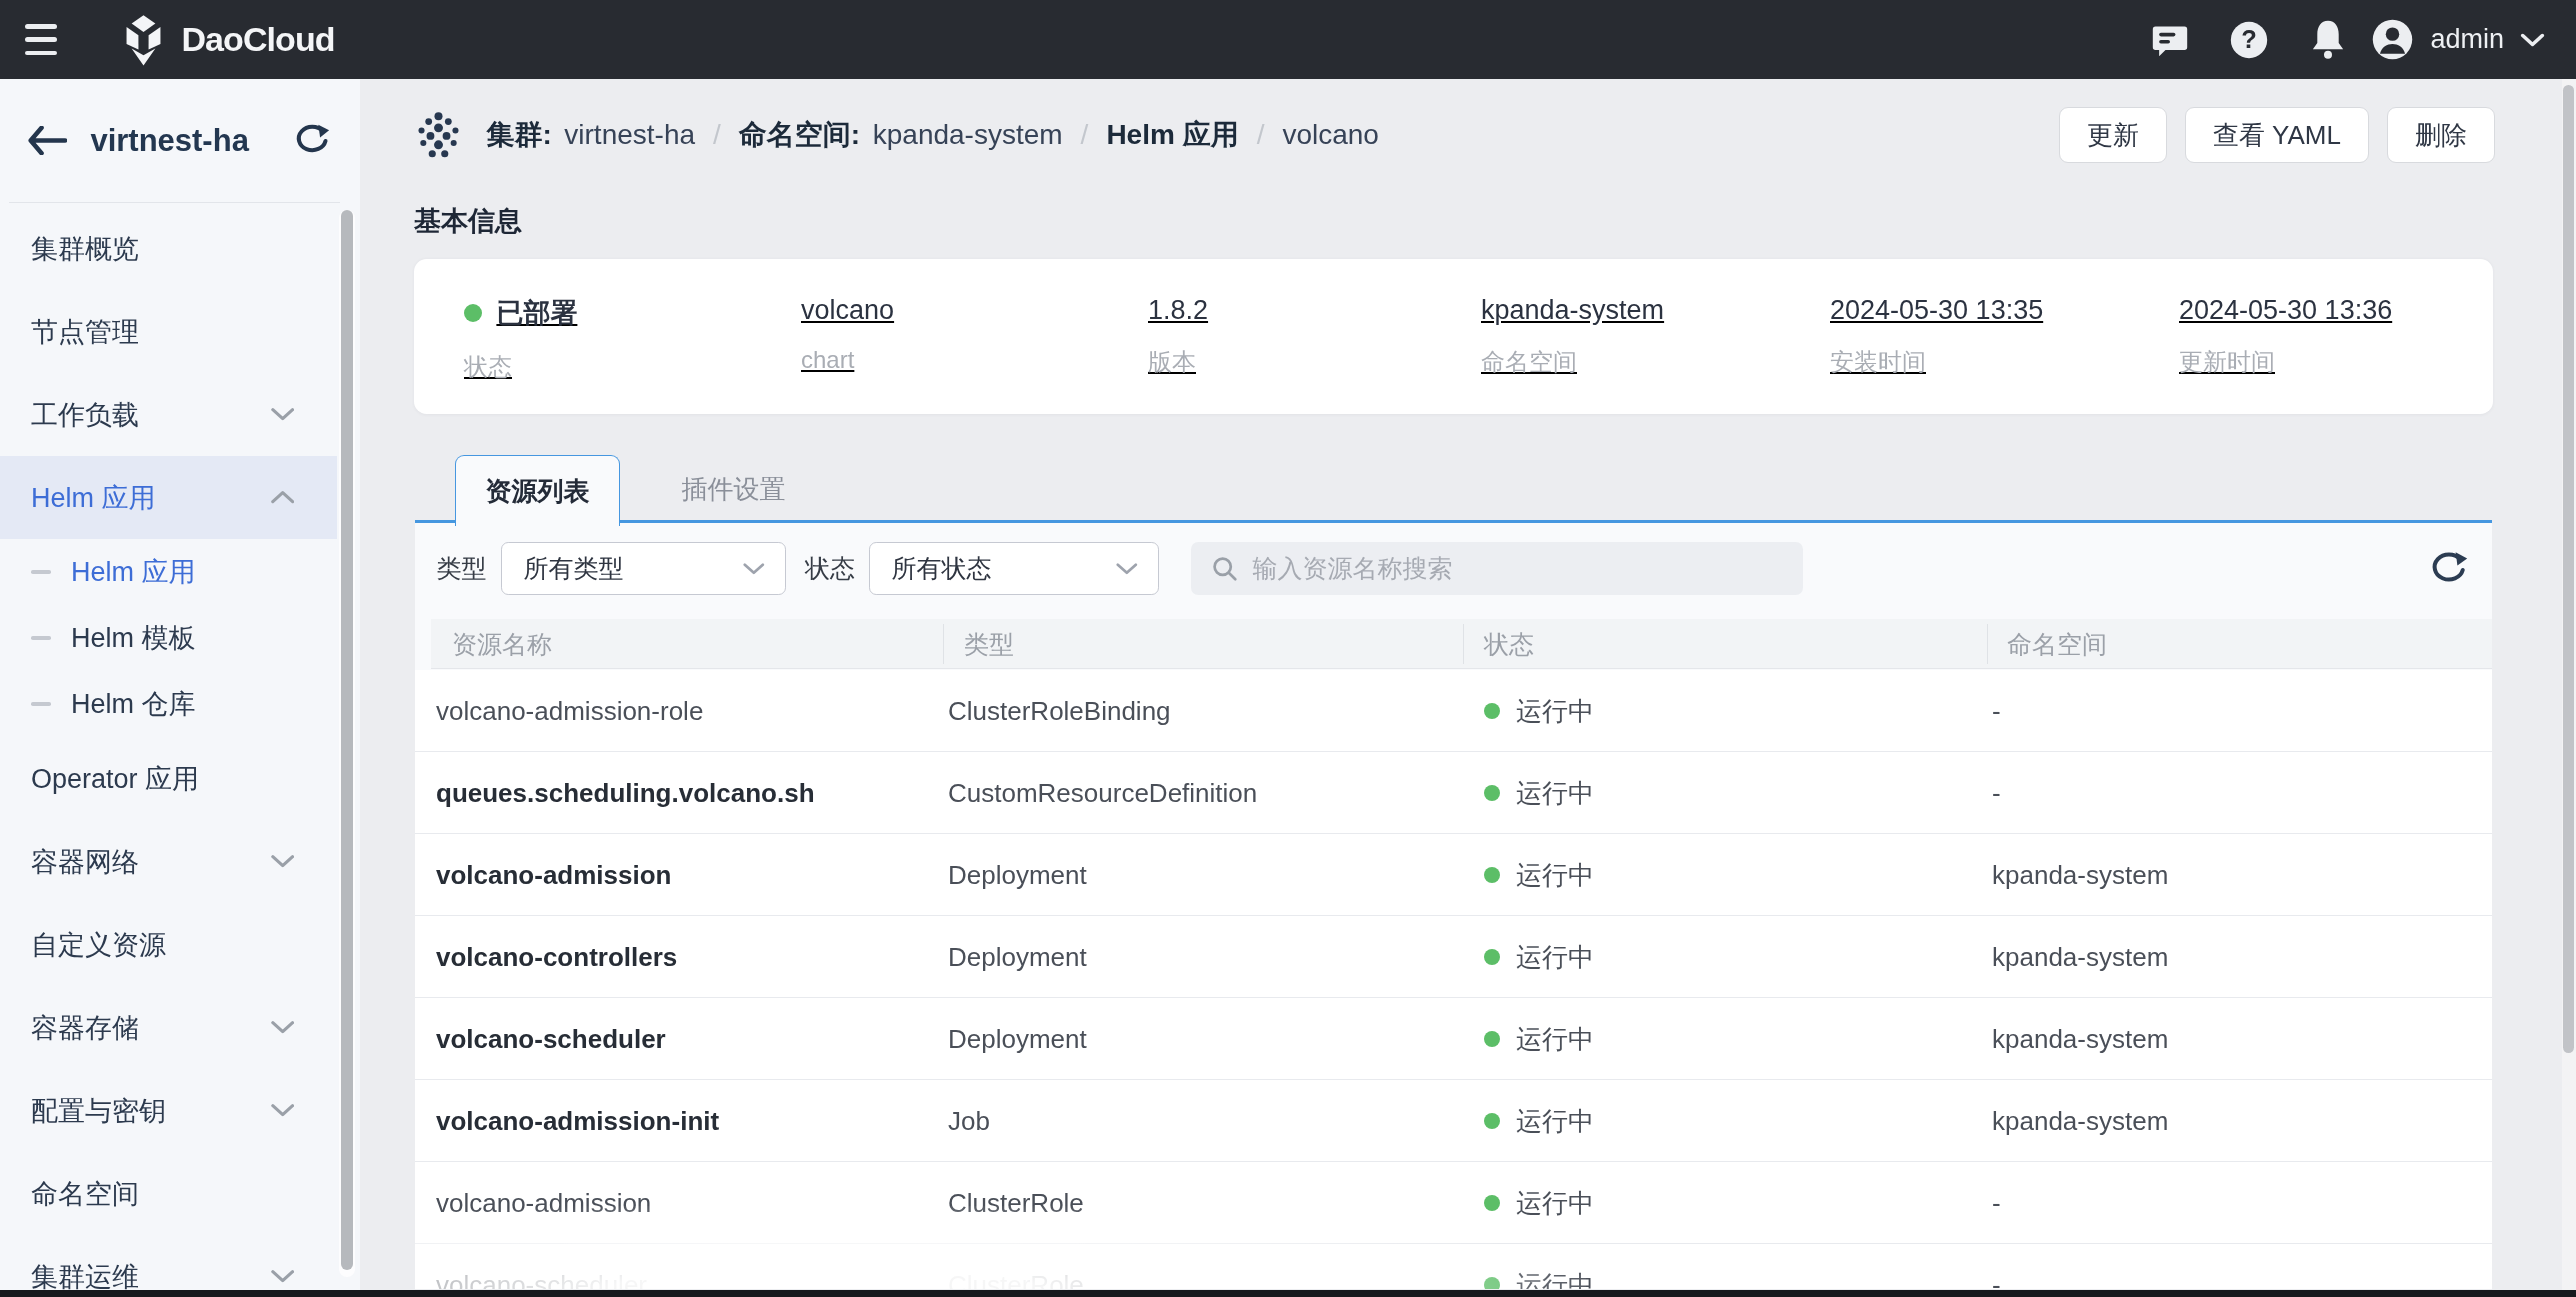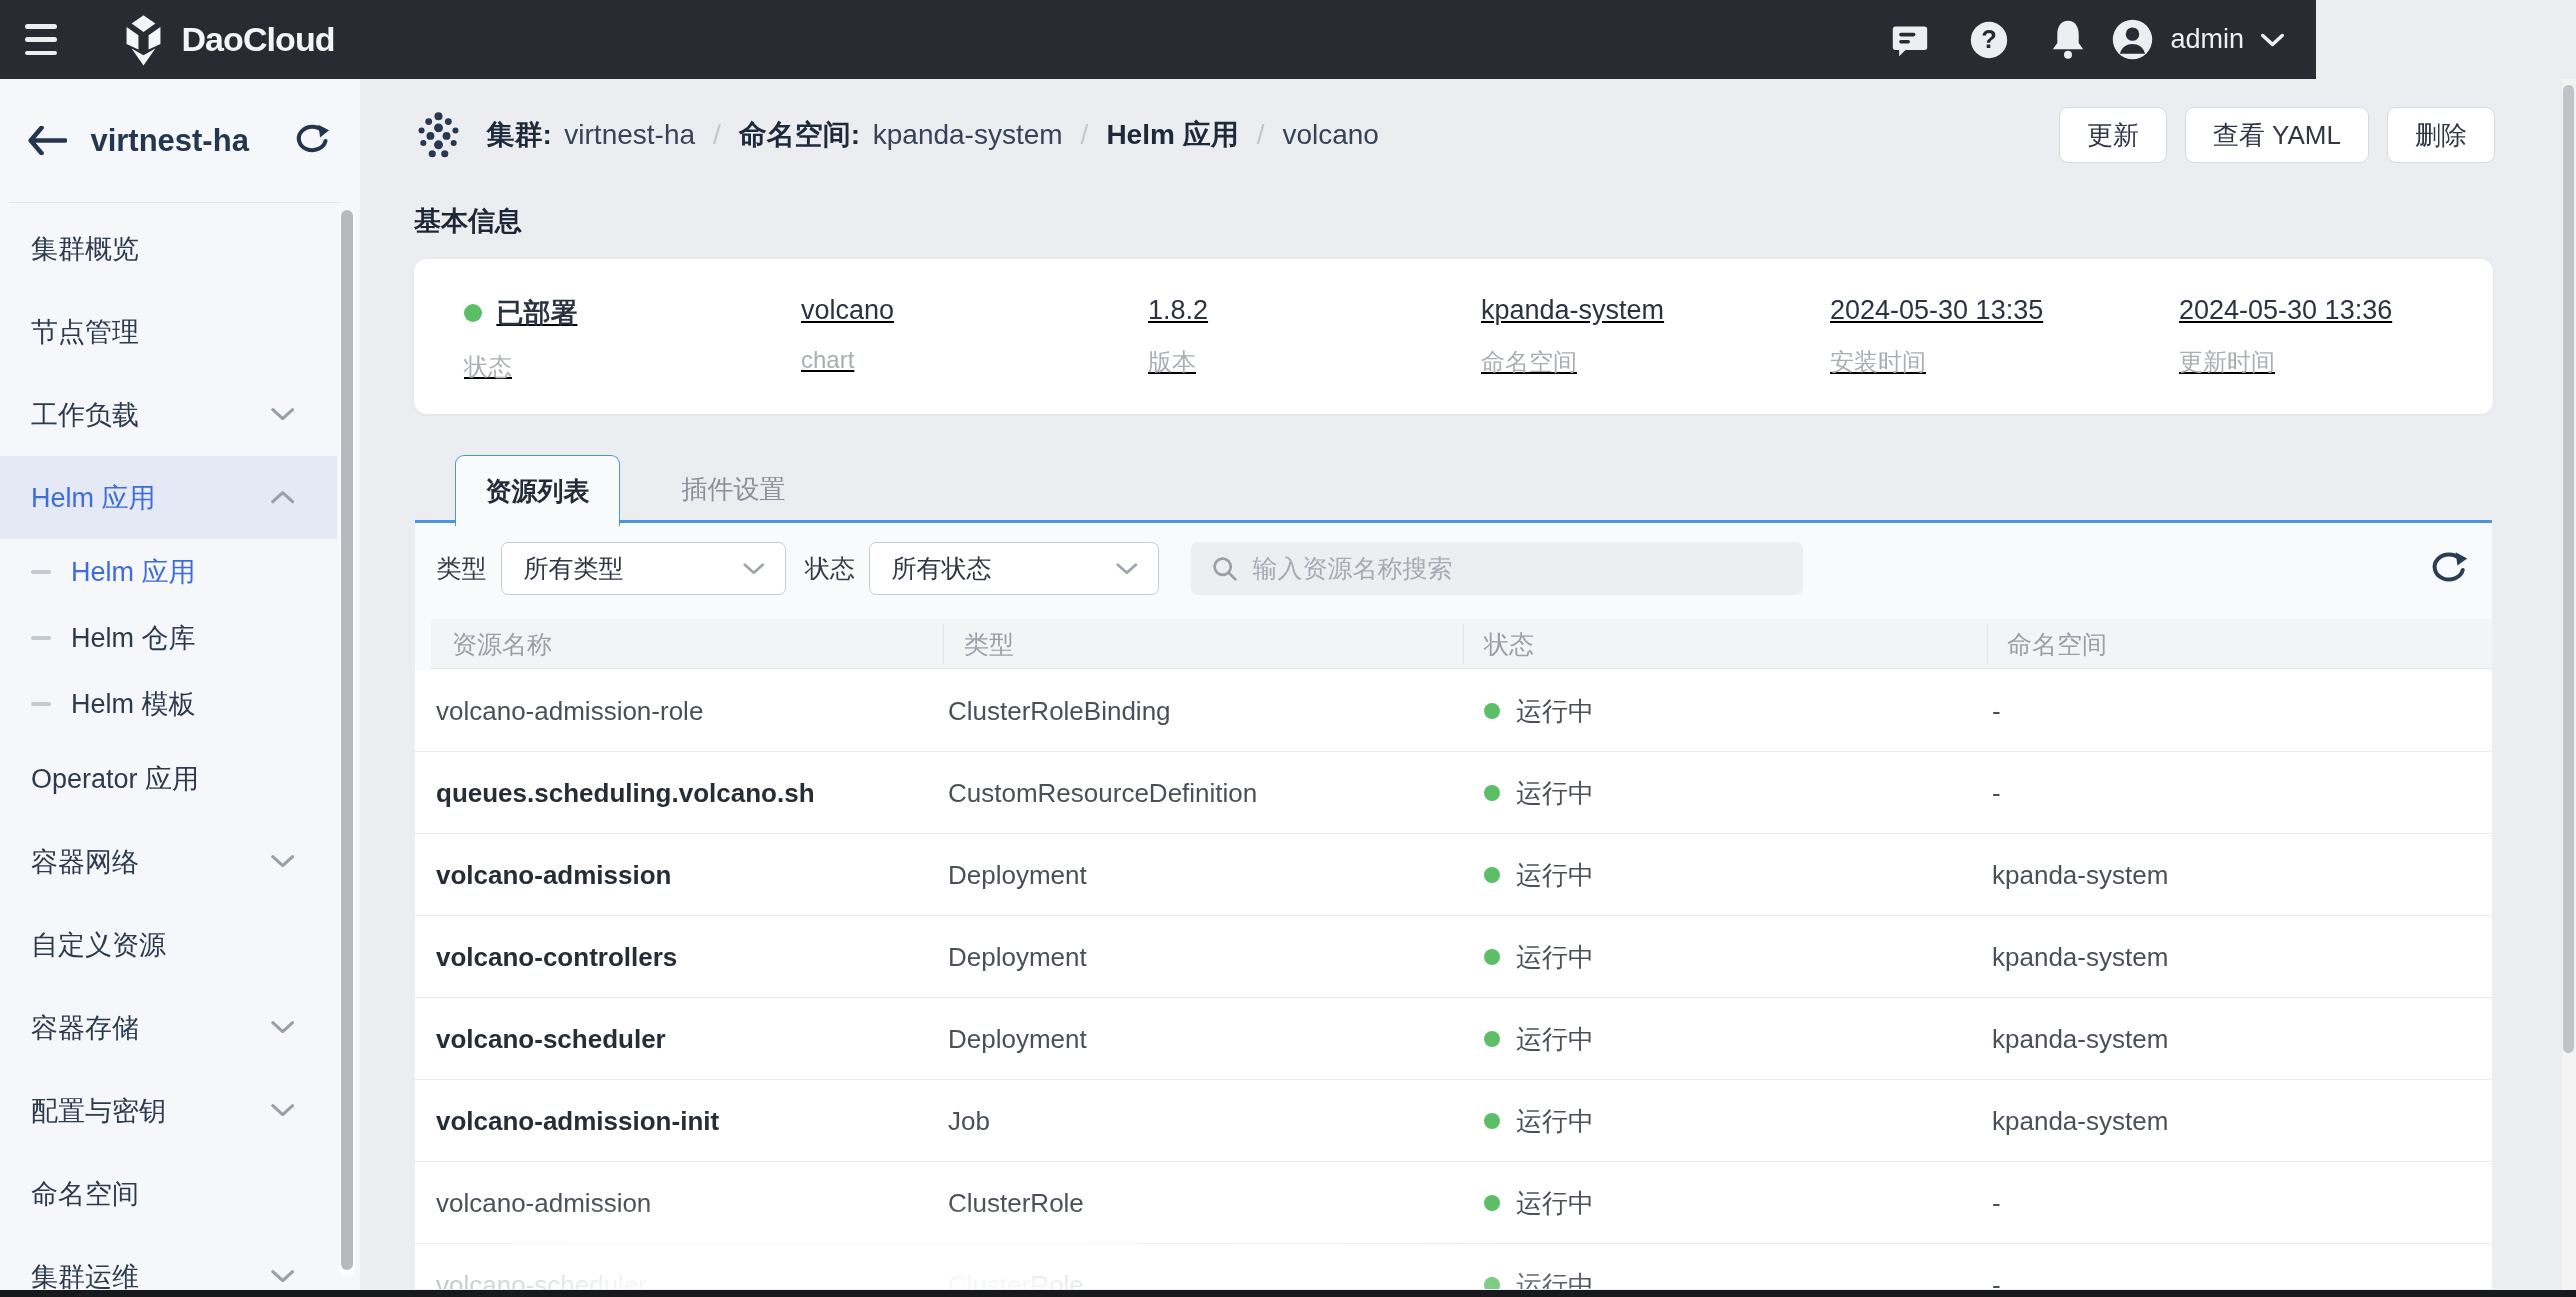--- a/index.html
+++ b/index.html
@@ -13,21 +13,21 @@
     --text-dark:#272d36;
     --text-mid:#4a4f58;
     --text-gray:#9ba0a8;
     --navy:#273850;
   }
   *{box-sizing:border-box;margin:0;padding:0;}
   html,body{width:2576px;height:1297px;overflow:hidden;}
   body{font-family:"Liberation Sans","DejaVu Sans",sans-serif;background:var(--main-bg);position:relative;}
 
   
-  .topbar{position:absolute;left:0;top:0;width:2316px;height:79px;background:var(--topbar-bg);display:flex;align-items:center;z-index:30;}
+  .topbar{position:absolute;left:0;top:0;width:2576px;height:79px;background:var(--topbar-bg);display:flex;align-items:center;z-index:30;}
   .hamburger{width:34px;height:31px;margin-left:25px;display:flex;flex-direction:column;justify-content:space-between;cursor:pointer;}
   .hamburger span{display:block;width:32px;height:4.5px;border-radius:2.7px;background:#eceef1;}
   .brand{display:flex;align-items:center;margin-left:61px;gap:14.4px;}
   .brand-name{color:#f4f5f7;font-size:34px;font-weight:700;letter-spacing:-0.9px;}
   .topbar-right{margin-left:auto;display:flex;align-items:center;margin-right:31px;}
   .tb-icon{width:79px;display:flex;justify-content:center;align-items:center;cursor:pointer;}
   .user-chip{display:flex;align-items:center;gap:16px;cursor:pointer;margin-left:3.6px;}
   .user-name{color:#eef0f3;font-size:27px;}
 
   
@@ -197,25 +197,25 @@
             <polyline points="2,13 13,3 24,13" fill="none" stroke="#9aa0a8" stroke-width="3.5" stroke-linecap="round" stroke-linejoin="round"></polyline>
           </svg>
         </span>
       </div>
     <div class="menu-item sub active-sub">
         <span class="dash"></span>
         <span class="lbl">Helm 应用</span>
       </div>
     <div class="menu-item sub">
         <span class="dash"></span>
-        <span class="lbl">Helm 仓库</span>
+        <span class="lbl">Helm 模板</span>
       </div>
     <div class="menu-item sub">
         <span class="dash"></span>
-        <span class="lbl">Helm 模板</span>
+        <span class="lbl">Helm 仓库</span>
       </div>
     <div class="menu-item">
         <span class="lbl">Operator 应用</span>
       </div>
     <div class="menu-item">
         <span class="lbl">容器网络</span>
       <span class="chev">
           <svg width="23.4" height="14.4" viewBox="0 0 26 16">
             <polyline points="2,3 13,13 24,3" fill="none" stroke="#9aa0a8" stroke-width="3.5" stroke-linecap="round" stroke-linejoin="round"></polyline>
           </svg>

